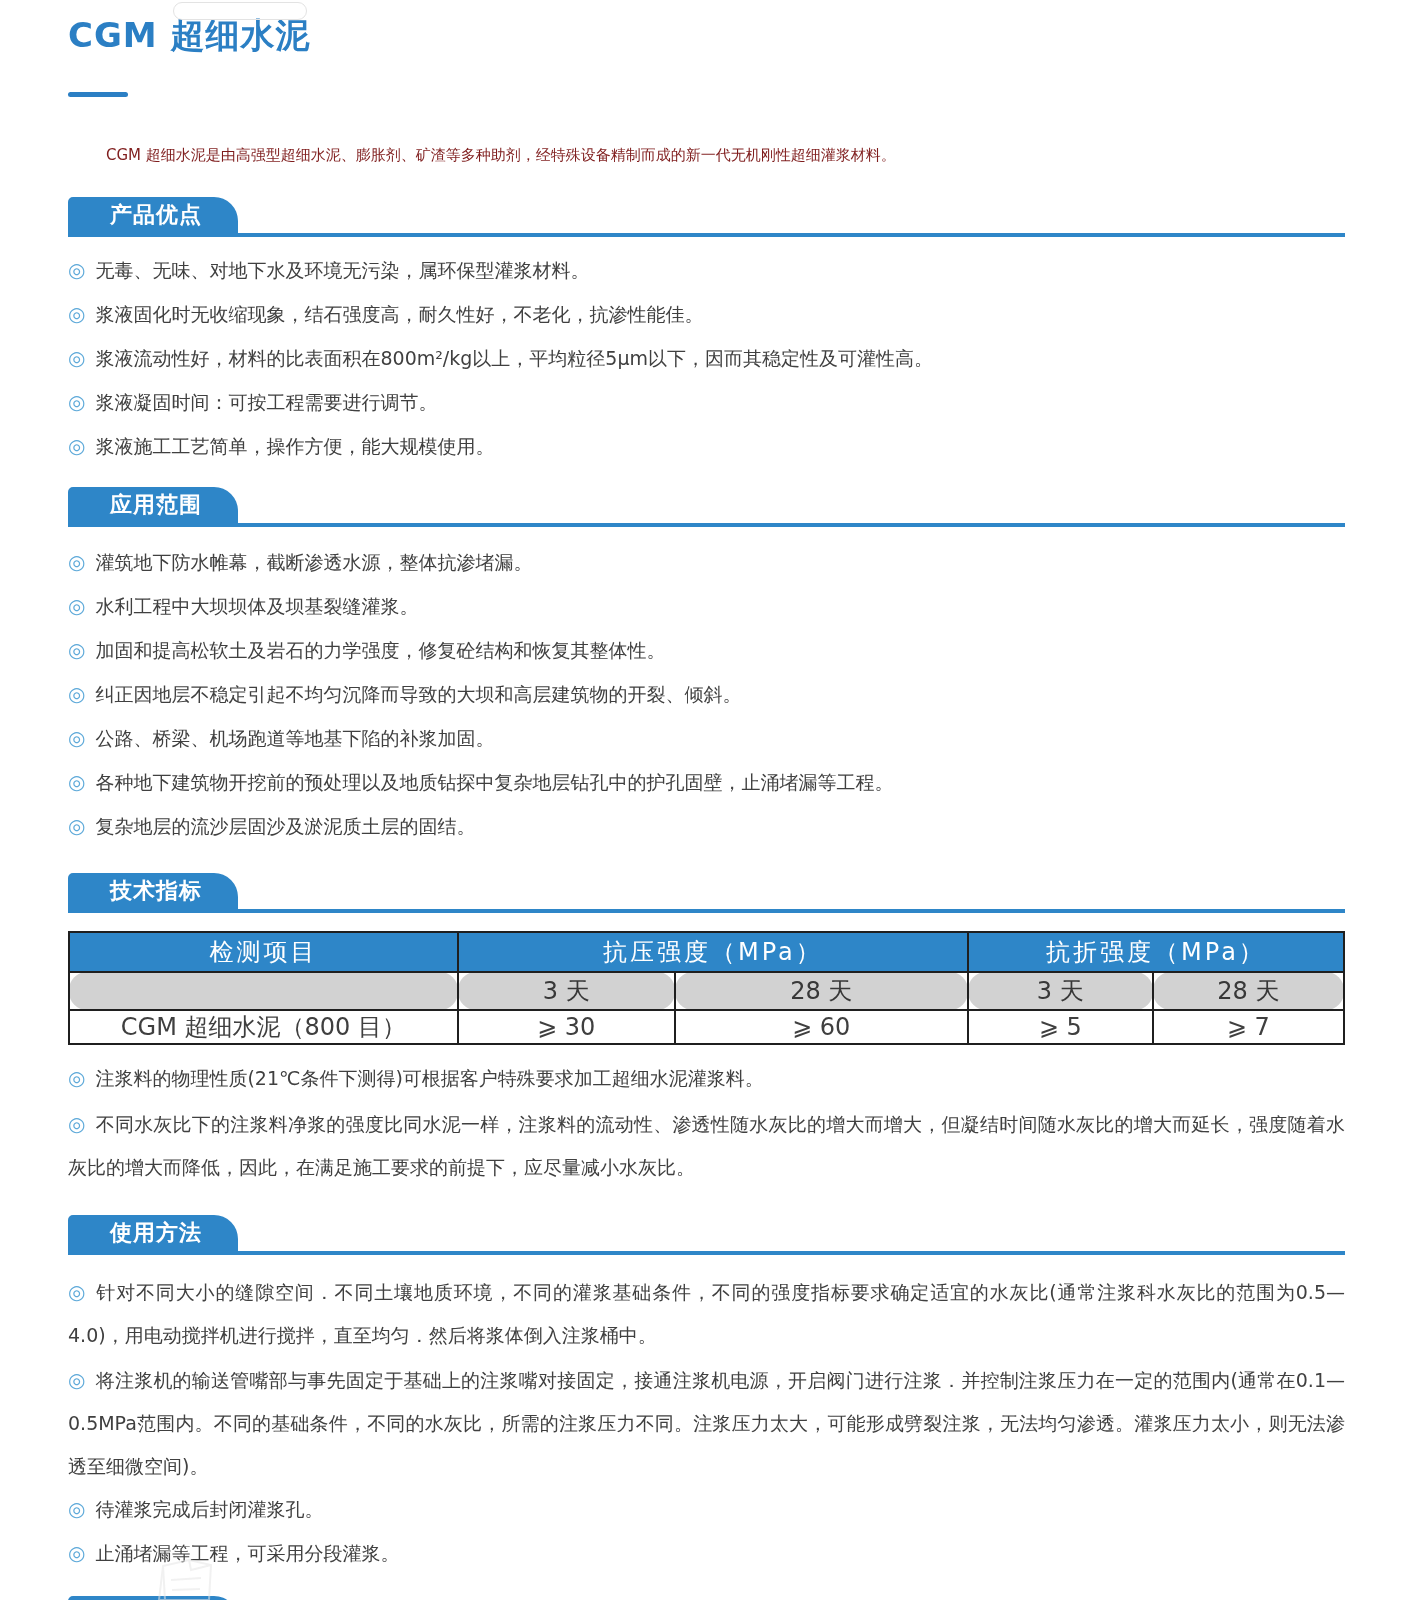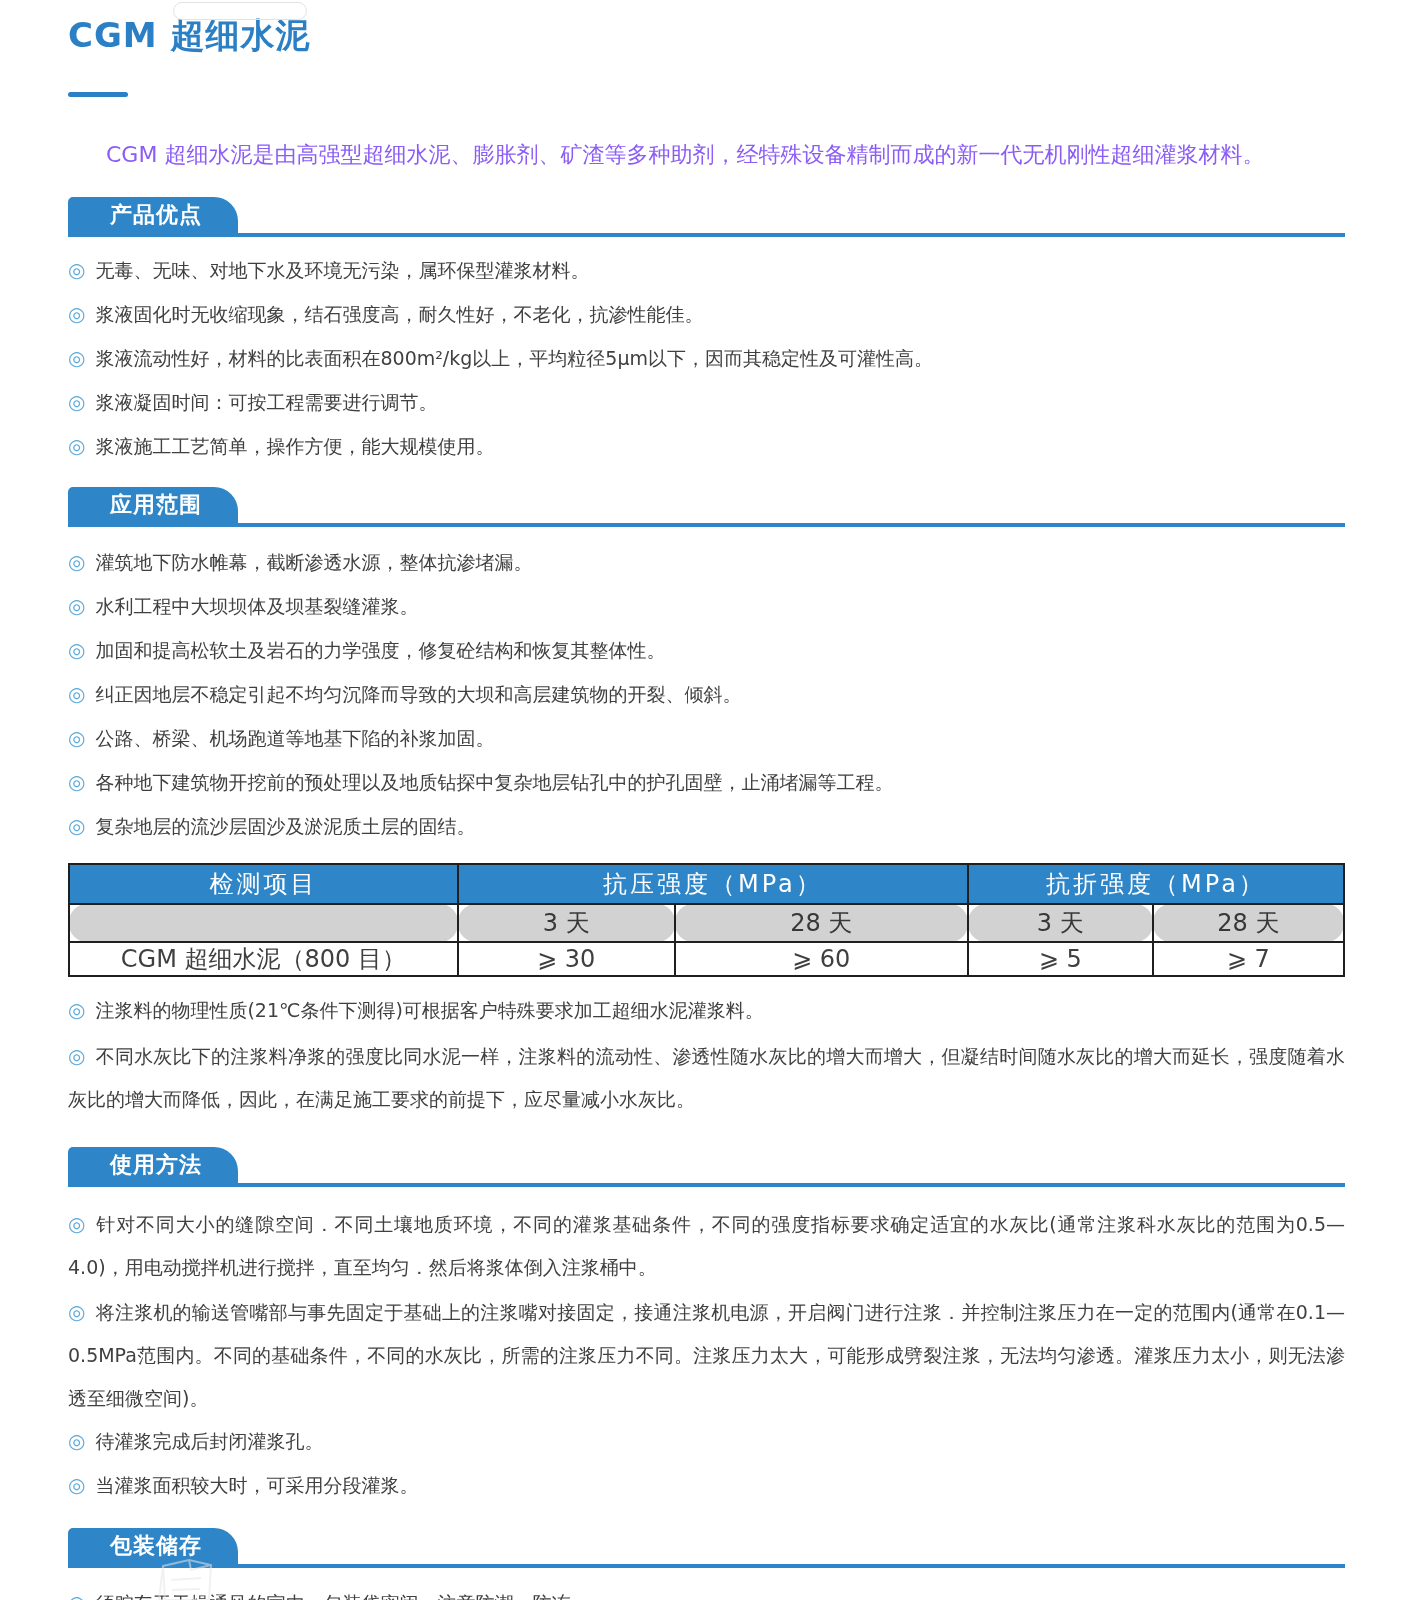--- a/index.html
+++ b/index.html
@@ -39,24 +39,24 @@
   }
   .title-underline {
     margin-top: 36px;
     width: 60px;
     height: 5px;
     border-radius: 3px;
     background: #2b7fc4;
   }
   .intro {
     margin-top: 44px;
-    font-size: 22px;
+    font-size: 15px;
     line-height: 28px;
     padding-left: 38px;
-    color: #8b5cf6;
+    color: #7f1d1d;
   }
   .section-header {
     border-bottom: 4px solid #2e86c8;
   }
   .section-badge {
     display: inline-block;
     background: #2e86c8;
     color: #ffffff;
     font-size: 22px;
     font-weight: bold;
@@ -154,20 +154,23 @@
   <div class="list tight">
     <div class="item"><span class="marker">◎</span><span>灌筑地下防水帷幕，截断渗透水源，整体抗渗堵漏。</span></div>
     <div class="item"><span class="marker">◎</span><span>水利工程中大坝坝体及坝基裂缝灌浆。</span></div>
     <div class="item"><span class="marker">◎</span><span>加固和提高松软土及岩石的力学强度，修复砼结构和恢复其整体性。</span></div>
     <div class="item"><span class="marker">◎</span><span>纠正因地层不稳定引起不均匀沉降而导致的大坝和高层建筑物的开裂、倾斜。</span></div>
     <div class="item"><span class="marker">◎</span><span>公路、桥梁、机场跑道等地基下陷的补浆加固。</span></div>
     <div class="item"><span class="marker">◎</span><span>各种地下建筑物开挖前的预处理以及地质钻探中复杂地层钻孔中的护孔固壁，止涌堵漏等工程。</span></div>
     <div class="item"><span class="marker">◎</span><span>复杂地层的流沙层固沙及淤泥质土层的固结。</span></div>
   </div>
 
+  <div class="section-header sh-specs">
+    <span class="section-badge">技术指标</span>
+  </div>
 
   <table class="specs">
     <colgroup>
       <col style="width:30.5%">
       <col style="width:17%">
       <col style="width:23%">
       <col style="width:14.5%">
       <col style="width:15%">
     </colgroup>
     <tbody>
@@ -198,21 +201,21 @@
     <div class="item wide"><span class="marker">◎</span><span>不同水灰比下的注浆料净浆的强度比同水泥一样，注浆料的流动性、渗透性随水灰比的增大而增大，但凝结时间随水灰比的增大而延长，强度随着水灰比的增大而降低，因此，在满足施工要求的前提下，应尽量减小水灰比。</span></div>
   </div>
 
   <div class="section-header sh-usage">
     <span class="section-badge">使用方法</span>
   </div>
   <div class="list tight">
     <div class="item wide"><span class="marker">◎</span><span>针对不同大小的缝隙空间．不同土壤地质环境，不同的灌浆基础条件，不同的强度指标要求确定适宜的水灰比(通常注浆科水灰比的范围为0.5—4.0)，用电动搅拌机进行搅拌，直至均匀．然后将浆体倒入注浆桶中。</span></div>
     <div class="item wide"><span class="marker">◎</span><span>将注浆机的输送管嘴部与事先固定于基础上的注浆嘴对接固定，接通注浆机电源，开启阀门进行注浆．并控制注浆压力在一定的范围内(通常在0.1—0.5MPa范围内。不同的基础条件，不同的水灰比，所需的注浆压力不同。注浆压力太大，可能形成劈裂注浆，无法均匀渗透。灌浆压力太小，则无法渗透至细微空间)。</span></div>
     <div class="item"><span class="marker">◎</span><span>待灌浆完成后封闭灌浆孔。</span></div>
-    <div class="item"><span class="marker">◎</span><span>当灌浆面积较大时，可采用分段灌浆。</span></div>
+    <div class="item"><span class="marker">◎</span><span>止涌堵漏等工程，可采用分段灌浆。</span></div>
   </div>
 
   <div class="section-header sh-storage">
     <span class="section-badge">包装储存</span>
   </div>
   <div class="list tight">
     <div class="item"><span class="marker">◎</span><span>须贮存于干燥通风的室内，包装袋密闭，注意防潮、防冻。</span></div>
   </div>
 </div>
 

